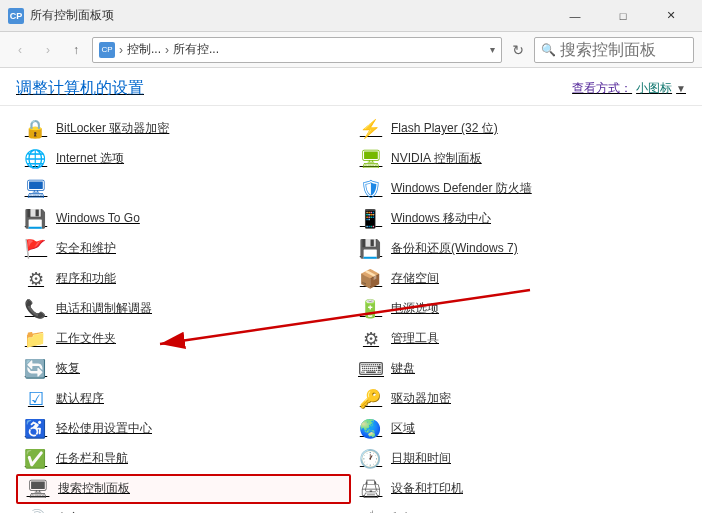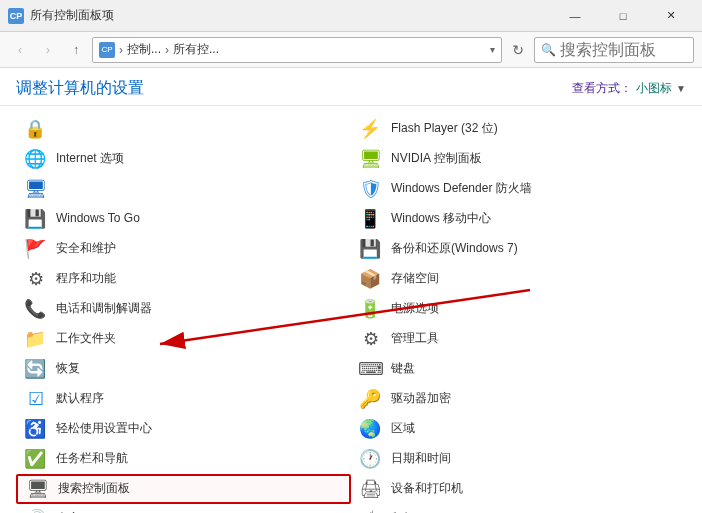--- a/index.html
+++ b/index.html
@@ -139,20 +139,21 @@
       width: 100%;
       background: transparent;
       font-family: "Microsoft YaHei", sans-serif;
     }
 
     
     .content-area {
       display: flex;
       flex-direction: column;
       height: calc(513px - 32px - 36px);
+      text-decoration: underline;
     }
 
     .content-header {
       padding: 10px 16px 6px 16px;
       display: flex;
       align-items: center;
       justify-content: space-between;
       border-bottom: 1px solid #e8e8e8;
     }
     .content-title {
@@ -264,20 +265,21 @@
       <div class="view-options">
         <span class="view-label">查看方式：</span>
         <a class="view-current">小图标</a>
         <span class="view-arrow">▼</span>
       </div>
     </div>
 
     <div class="items-container" id="items-grid">
     <div class="control-item">
           <div class="item-icon" style="color: rgb(21, 101, 192);">🔒</div>
+          <span class="item-label">BitLocker 驱动器加密</span>
         </div>
         <div class="control-item">
           <div class="item-icon" style="color: rgb(230, 81, 0);">⚡</div>
           <span class="item-label">Flash Player (32 位)</span>
         </div>
         <div class="control-item">
           <div class="item-icon" style="color: rgb(30, 136, 229);">🌐</div>
           <span class="item-label">Internet 选项</span>
         </div>
         <div class="control-item">

